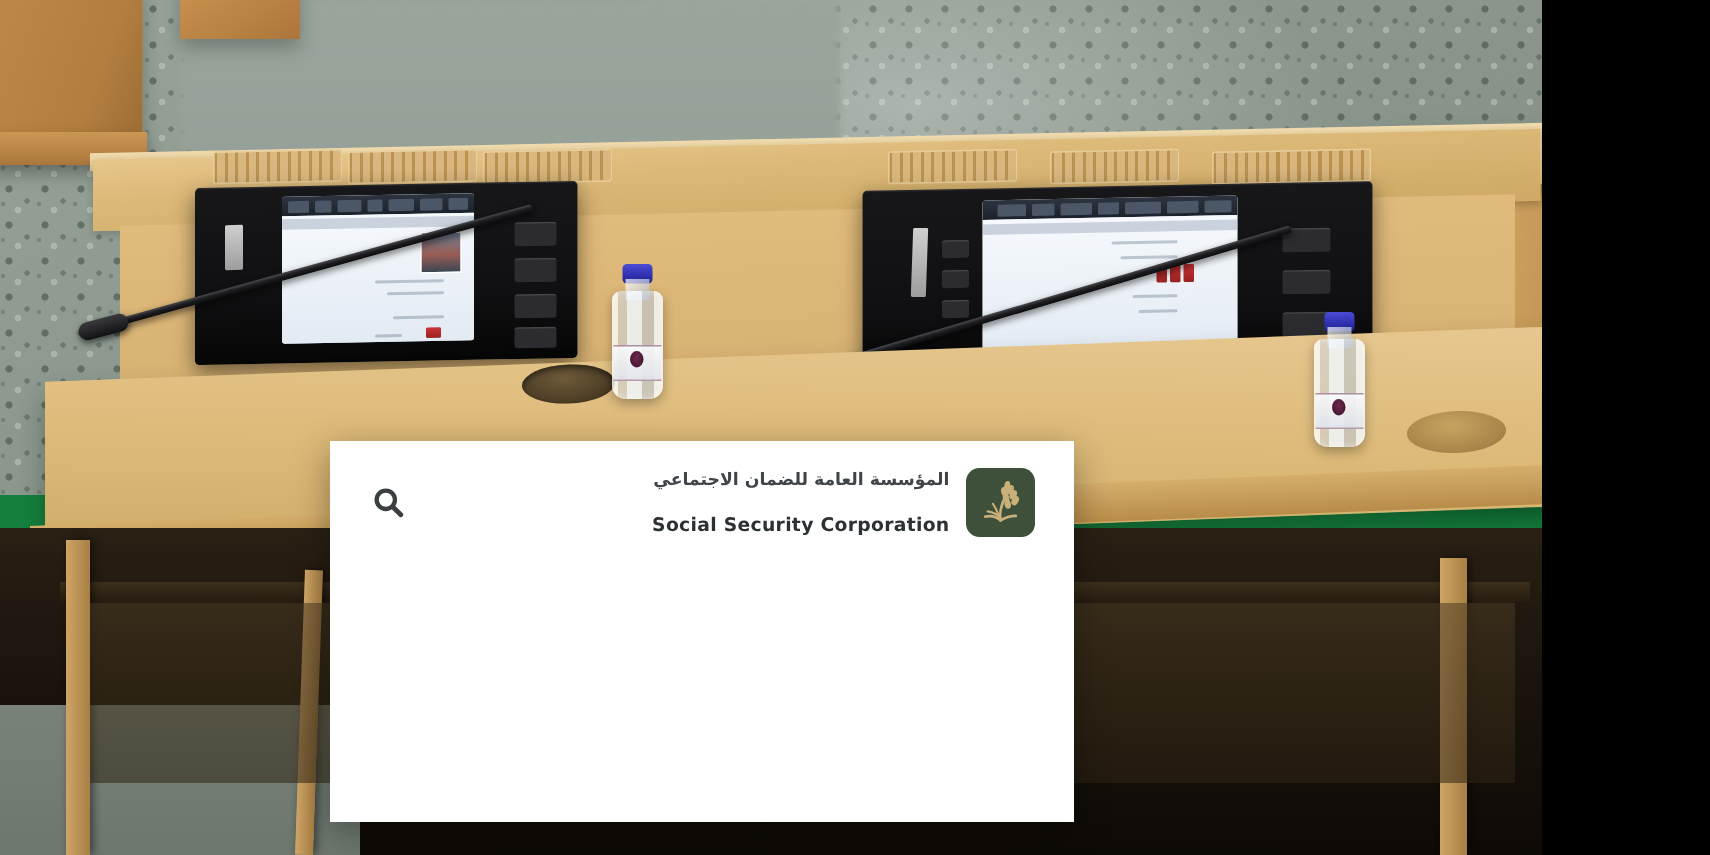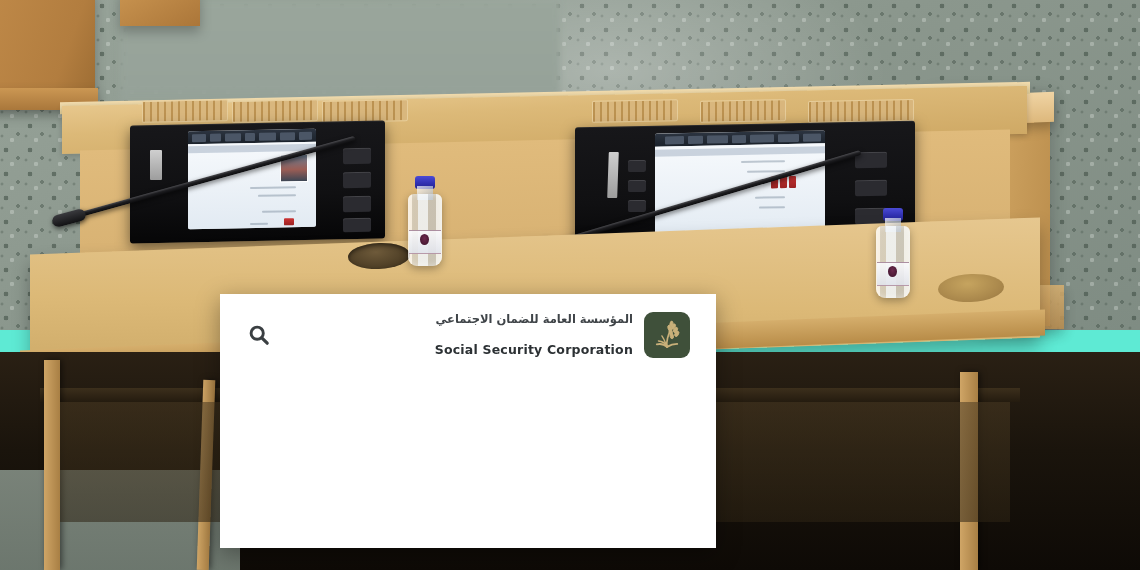--- a/index.html
+++ b/index.html
@@ -7,24 +7,24 @@
     margin: 0;
     padding: 0;
     background: #000;
   }
   body {
     font-family: "DejaVu Sans", "Liberation Sans", sans-serif;
   }
 
   .stage {
     position: relative;
-    width: 1140px;
+    width: 1028px;
     height: 570px;
     overflow: hidden;
-    background: #5eead4;
+    background: #15803d;
   }
 
   
   .photo {
     position: absolute;
     inset: 0;
     overflow: hidden;
   }
 
   

